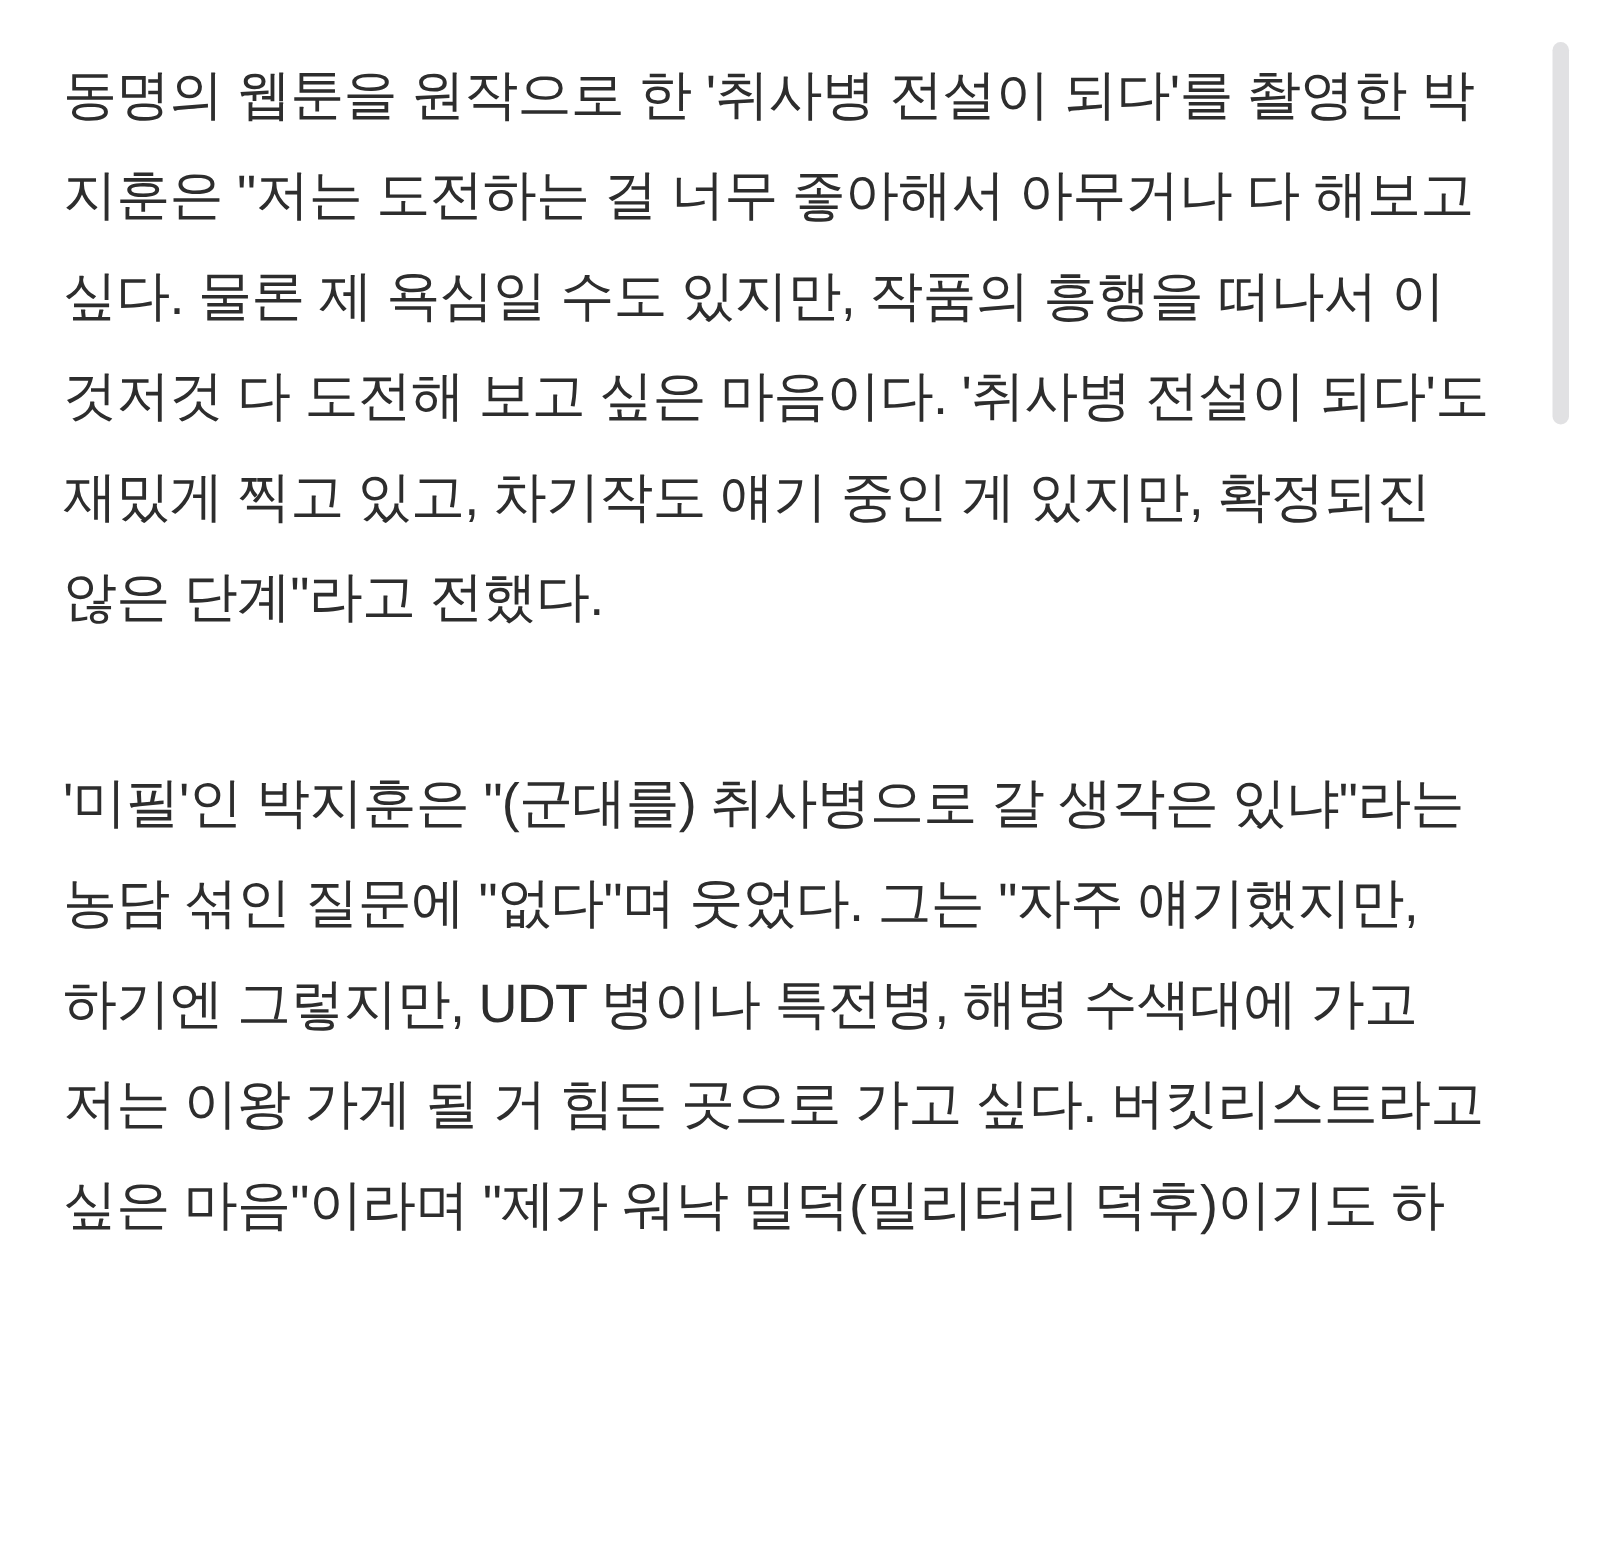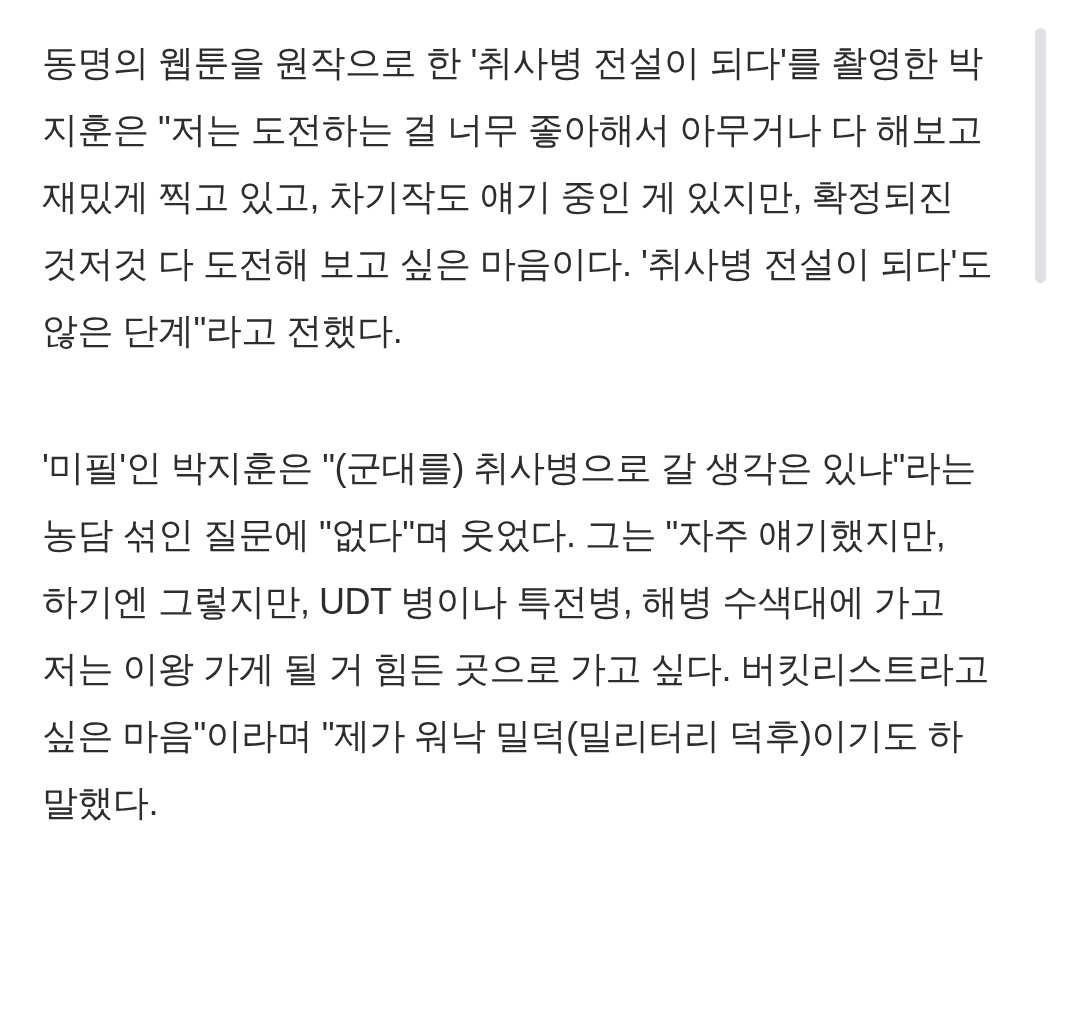--- a/index.html
+++ b/index.html
@@ -49,31 +49,31 @@
 </head>
 <body>
 
 <div class="page">
 
   <main class="article-body">
 
     <section class="paragraph">
       <div class="article-line">동명의 웹툰을 원작으로 한 '취사병 전설이 되다'를 촬영한 박</div>
       <div class="article-line">지훈은 "저는 도전하는 걸 너무 좋아해서 아무거나 다 해보고</div>
+      <div class="article-line">싶다. 물론 제 욕심일 수도 있지만, 작품의 흥행을 떠나서 이</div>
+      <div class="article-line">것저것 다 도전해 보고 싶은 마음이다. '취사병 전설이 되다'도</div>
       <div class="article-line">재밌게 찍고 있고, 차기작도 얘기 중인 게 있지만, 확정되진</div>
-      <div class="article-line">것저것 다 도전해 보고 싶은 마음이다. '취사병 전설이 되다'도</div>
       <div class="article-line">않은 단계"라고 전했다.</div>
     </section>
 
     <section class="paragraph">
       <div class="article-line">'미필'인 박지훈은 "(군대를) 취사병으로 갈 생각은 있냐"라는</div>
       <div class="article-line">농담 섞인 질문에 "없다"며 웃었다. 그는 "자주 얘기했지만,</div>
       <div class="article-line">하기엔 그렇지만, UDT 병이나 특전병, 해병 수색대에 가고</div>
       <div class="article-line">저는 이왕 가게 될 거 힘든 곳으로 가고 싶다. 버킷리스트라고</div>
       <div class="article-line">싶은 마음"이라며 "제가 워낙 밀덕(밀리터리 덕후)이기도 하</div>
-      <div class="article-line">말했다.</div>
     </section>
 
   </main>
 
   <div class="scrollbar-thumb"></div>
 
 </div>
 
 </body></html>

